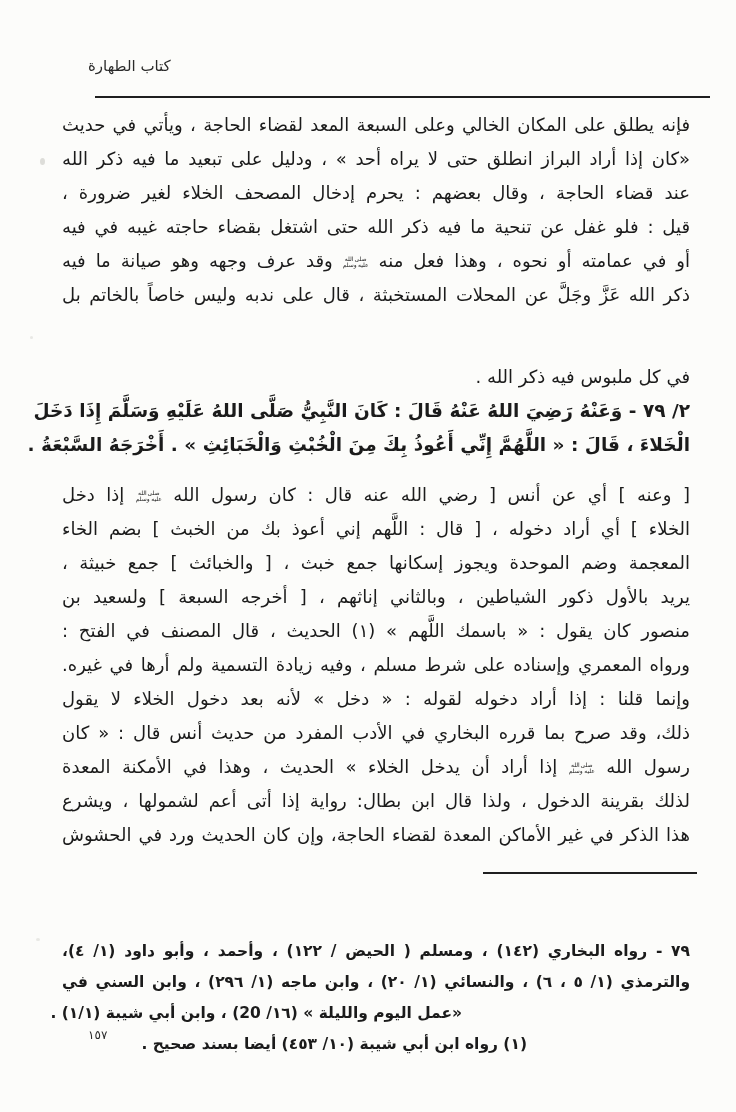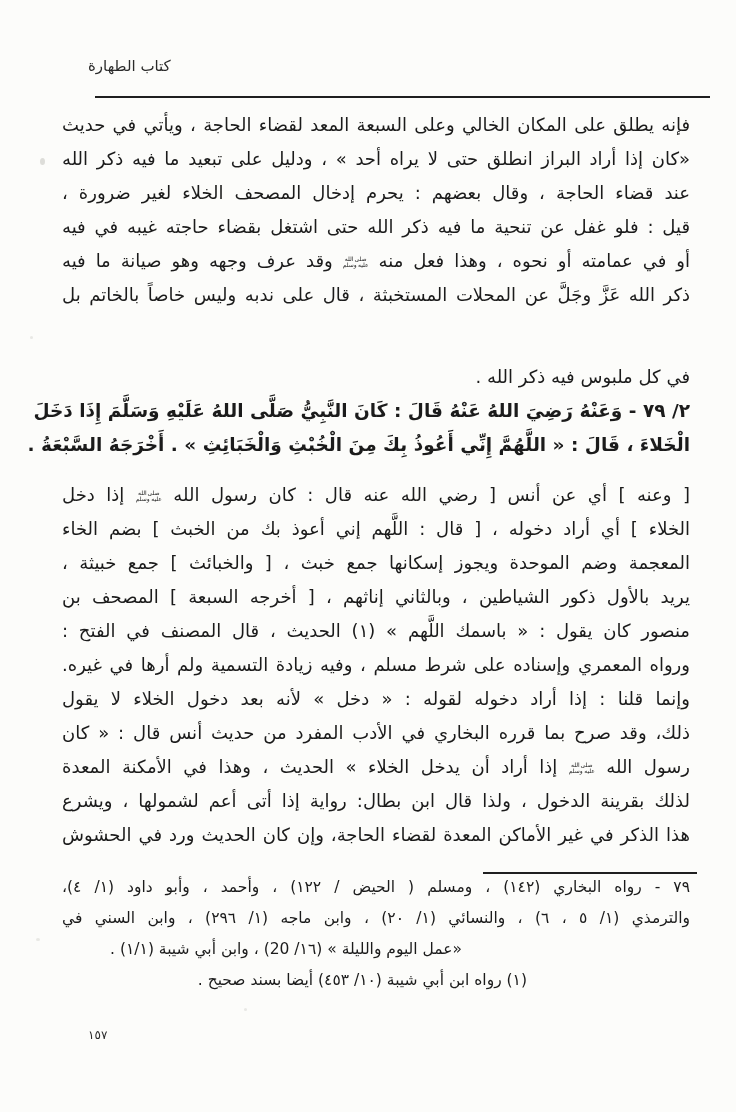--- a/index.html
+++ b/index.html
@@ -60,25 +60,26 @@
   .footnote-rule {
     position: absolute;
     top: 872px;
     left: 483px;
     width: 214px;
     height: 2px;
     background: #1f1f1f;
   }
   .footnotes {
     position: absolute;
-    top: 872px;
+    top: 936px;
     right: 46px;
     width: 628px;
     font-size: 15.5px;
     line-height: 31px;
+    font-weight: bold;
   }
   .fn-line {
     text-align: justify;
     text-align-last: justify;
     height: 31px;
     white-space: nowrap;
   }
   .fn-line.fn-indent-1 {
     text-align-last: right;
     padding-left: 0;
@@ -132,21 +133,21 @@
     <div class="line">عند قضاء الحاجة ، وقال بعضهم : يحرم إدخال المصحف الخلاء لغير ضرورة ،</div>
     <div class="line">قيل : فلو غفل عن تنحية ما فيه ذكر الله حتى اشتغل بقضاء حاجته غيبه في فيه</div>
     <div class="line">أو في عمامته أو نحوه ، وهذا فعل منه <span class="saw">صلى الله عليه وسلم</span> وقد عرف وجهه وهو صيانة ما فيه</div>
     <div class="line">ذكر الله عَزَّ وجَلَّ عن المحلات المستخبثة ، قال على ندبه وليس خاصاً بالخاتم بل</div>
     <div class="line end">في كل ملبوس فيه ذكر الله .</div>
     <div class="line hadith para-gap-sm">٢/ ٧٩ - وَعَنْهُ رَضِيَ اللهُ عَنْهُ قَالَ : كَانَ النَّبِيُّ صَلَّى اللهُ عَلَيْهِ وَسَلَّمَ إِذَا دَخَلَ</div>
     <div class="line hadith">الْخَلاءَ ، قَالَ : « اللَّهُمَّ إِنِّي أَعُوذُ بِكَ مِنَ الْخُبْثِ وَالْخَبَائِثِ » . أَخْرَجَهُ السَّبْعَةُ .</div>
     <div class="line para-gap-lg">[ وعنه ] أي عن أنس [ رضي الله عنه قال : كان رسول الله <span class="saw">صلى الله عليه وسلم</span> إذا دخل</div>
     <div class="line">الخلاء ] أي أراد دخوله ، [ قال : اللَّهم إني أعوذ بك من الخبث ] بضم الخاء</div>
     <div class="line">المعجمة وضم الموحدة ويجوز إسكانها جمع خبث ، [ والخبائث ] جمع خبيثة ،</div>
-    <div class="line">يريد بالأول ذكور الشياطين ، وبالثاني إناثهم ، [ أخرجه السبعة ] المصحف بن</div>
+    <div class="line">يريد بالأول ذكور الشياطين ، وبالثاني إناثهم ، [ أخرجه السبعة ] ولسعيد بن</div>
     <div class="line">منصور كان يقول : « باسمك اللَّهم » (١) الحديث ، قال المصنف في الفتح :</div>
     <div class="line">ورواه المعمري وإسناده على شرط مسلم ، وفيه زيادة التسمية ولم أرها في غيره.</div>
     <div class="line">وإنما قلنا : إذا أراد دخوله لقوله : « دخل » لأنه بعد دخول الخلاء لا يقول</div>
     <div class="line">ذلك، وقد صرح بما قرره البخاري في الأدب المفرد من حديث أنس قال : « كان</div>
     <div class="line">رسول الله <span class="saw">صلى الله عليه وسلم</span> إذا أراد أن يدخل الخلاء » الحديث ، وهذا في الأمكنة المعدة</div>
     <div class="line">لذلك بقرينة الدخول ، ولذا قال ابن بطال: رواية إذا أتى أعم لشمولها ، ويشرع</div>
     <div class="line">هذا الذكر في غير الأماكن المعدة لقضاء الحاجة، وإن كان الحديث ورد في الحشوش</div>
   </div>
 
   <div class="footnote-rule"></div>

